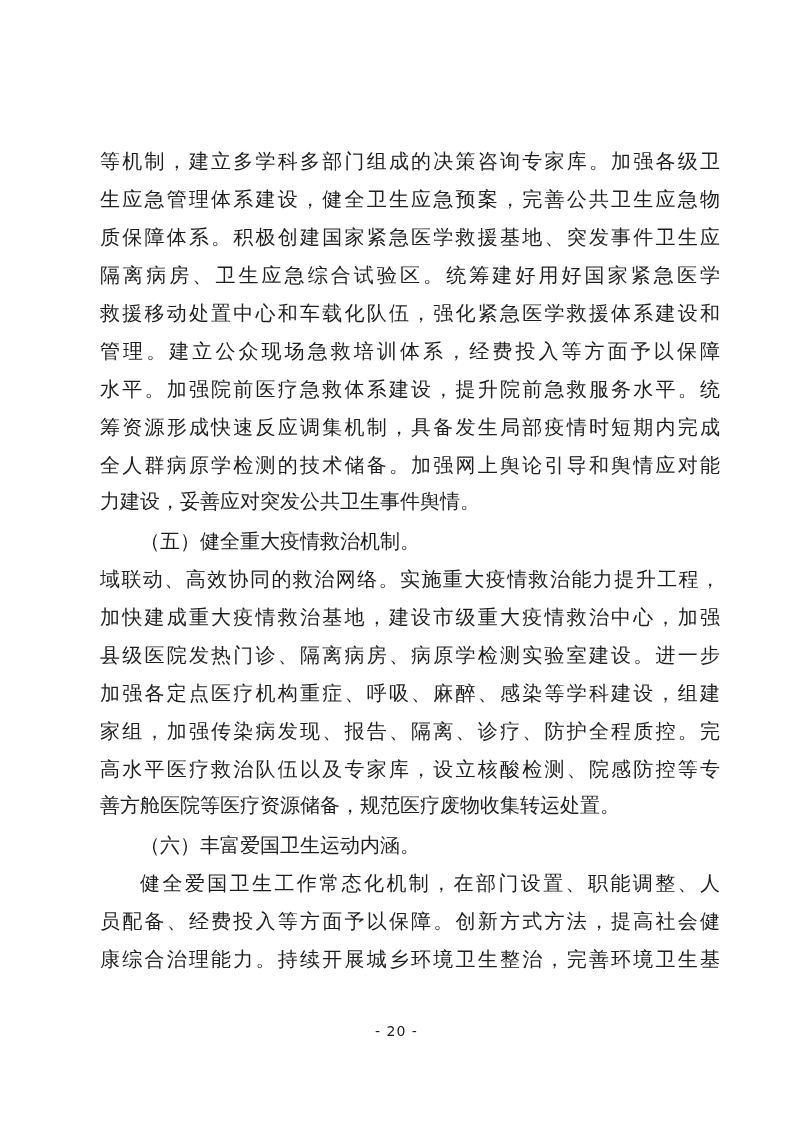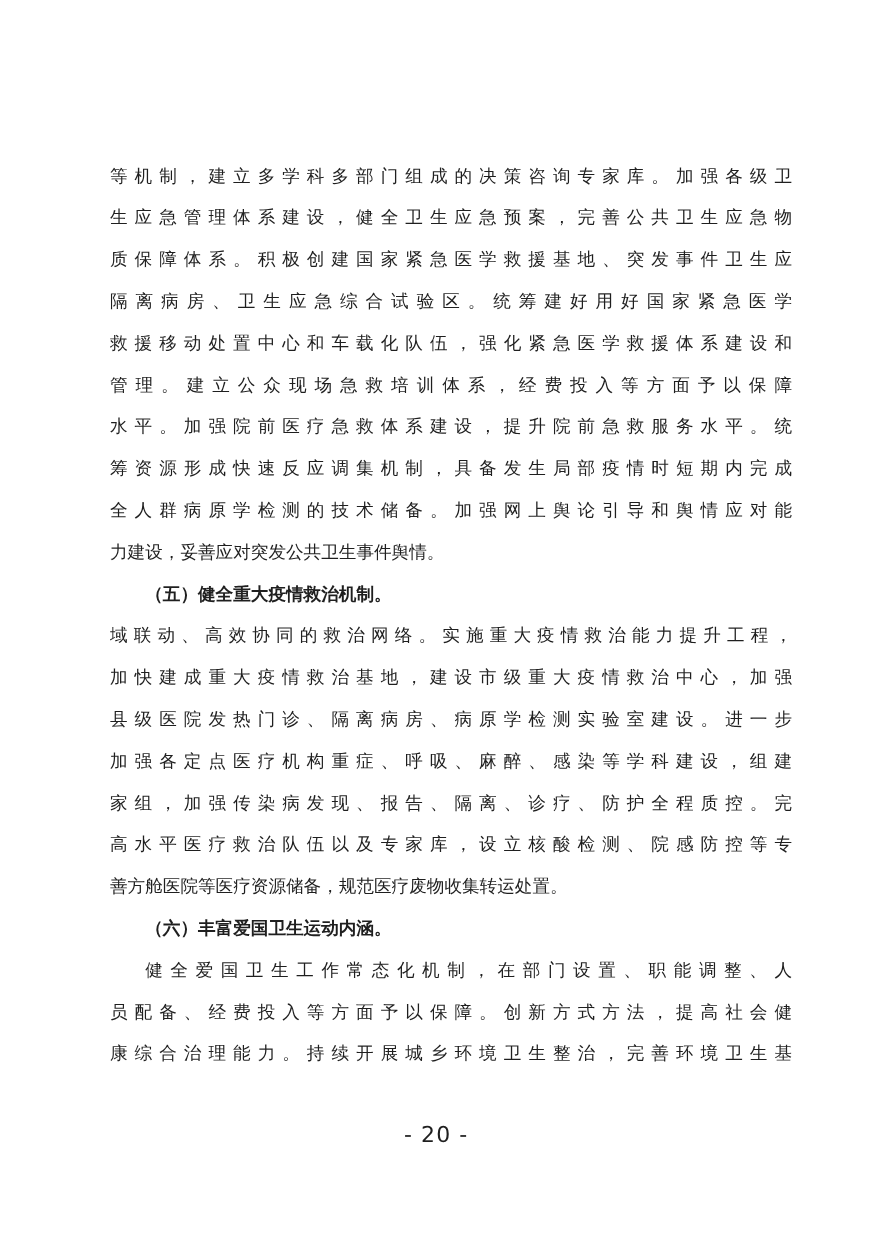--- a/index.html
+++ b/index.html
@@ -18,49 +18,49 @@
   }
   .body-text {
     position: absolute;
     left: 100px;
     top: 142px;
     width: 620px;
   }
   .line {
     height: 38px;
     line-height: 38px;
-    font-size: 16px;
+    font-size: 20px;
     text-align: justify;
     text-align-last: justify;
     overflow: hidden;
   }
   .line.no-just {
     text-align: left;
     text-align-last: left;
     font-family: Liberation Mono, monospace;
   }
   .line.indent {
     text-indent: 2em;
   }
   .line.heading {
-    font-weight: bold;
+    font-weight: normal;
     text-indent: 2em;
     text-align: left;
     text-align-last: left;
   }
   .page-number {
     position: absolute;
     left: 0;
     right: 0;
     top: 1018px;
     height: 26px;
     line-height: 26px;
     text-align: center;
     font-family: "DejaVu Sans", "Liberation Sans", sans-serif;
-    font-size: 20px;
+    font-size: 14px;
     color: #1f1f1f;
     letter-spacing: 1px;
   }
 </style>
 </head>
 <body>
 
 <div class="page">
   <div class="body-text">
       <div class="line">等机制，建立多学科多部门组成的决策咨询专家库。加强各级卫</div>

